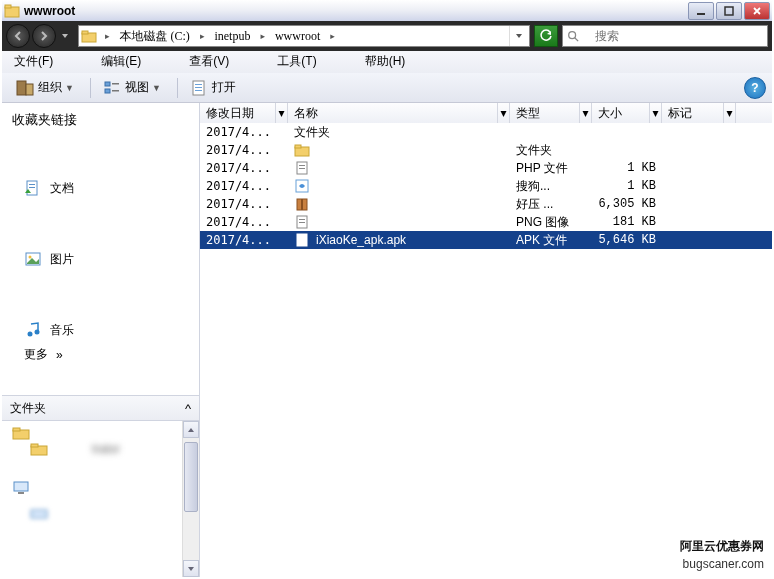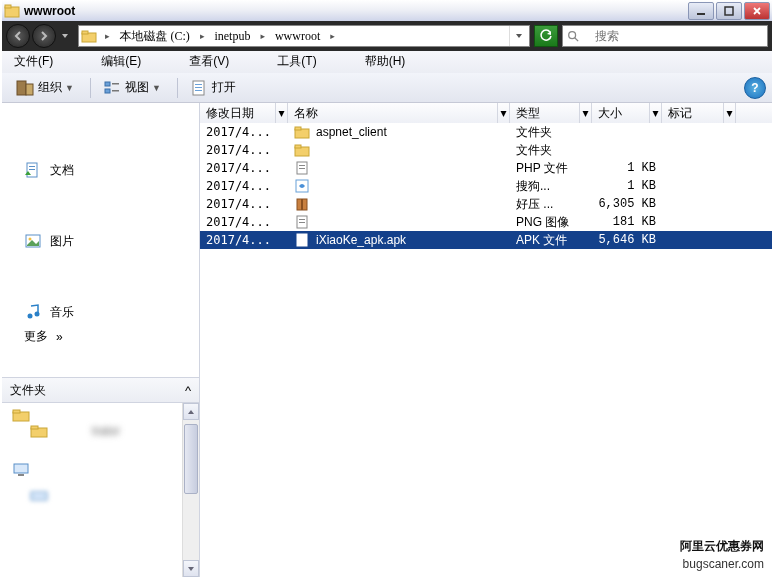--- a/index.html
+++ b/index.html
@@ -198,20 +198,21 @@
         </svg>
       <span>打开</span>
     </div>
     <div class="help-btn">?</div>
   </div>
 
   <div class="body-area">
 
     <div class="left-pane">
       <div class="fav-section">
+        <div class="fav-title">收藏夹链接</div>
         <div class="fav-item">
           <svg class="fic" viewBox="0 0 18 18">
               <rect x="3" y="2" width="10" height="14" fill="#fff" stroke="#5a90c8"></rect>
               <rect x="5" y="5" width="6" height="1" fill="#5a90c8"></rect>
               <rect x="5" y="8" width="6" height="1" fill="#5a90c8"></rect>
               <path d="M1 14 L4 10 L7 14" fill="#3aa03a"></path>
             </svg>
           <span>文档</span>
         </div>
         <div class="fav-item">
@@ -302,27 +303,20 @@
             <div class="drop">▾</div>
           </div>
         <div class="col-h c-tag">
             <span>标记</span>
             <div class="drop">▾</div>
           </div>
       </div>
       <div class="files-area" id="files-area">
           <div class="file-row">
             <div class="c c-date" style="font-family:monospace;">2017/4...</div>
-            <div class="c c-name">
-              <svg class="fic" viewBox="0 0 16 14">
-                <rect x="1" y="4" width="14" height="9" fill="#f3cf6b" stroke="#caa637"></rect>
-                <rect x="1" y="2" width="6" height="3" fill="#f3cf6b" stroke="#caa637"></rect>
-              </svg>
-              <span>aspnet_client</span>
-            </div>
             <div class="c c-type">文件夹</div>
             <div class="c c-size size"></div>
             <div class="c c-tag"></div>
           </div>
           <div class="file-row">
             <div class="c c-date" style="font-family:monospace;">2017/4...</div>
             <div class="c c-name">
               <svg class="fic" viewBox="0 0 16 14">
                 <rect x="1" y="4" width="14" height="9" fill="#f3cf6b" stroke="#caa637"></rect>
                 <rect x="1" y="2" width="6" height="3" fill="#f3cf6b" stroke="#caa637"></rect>

